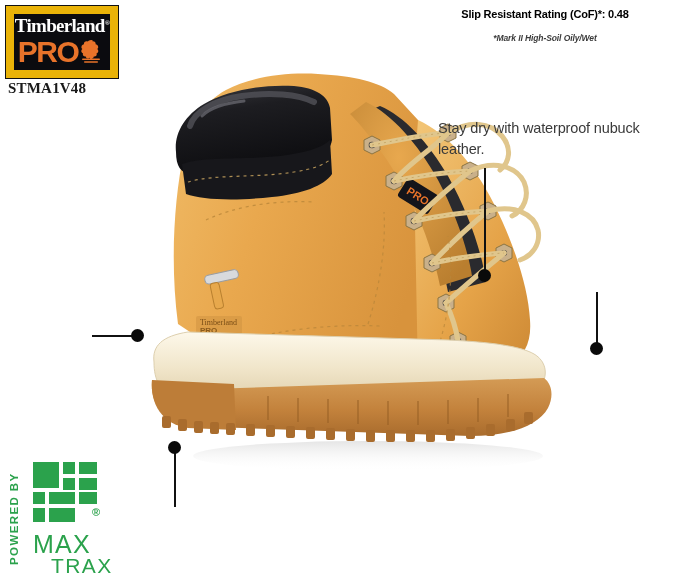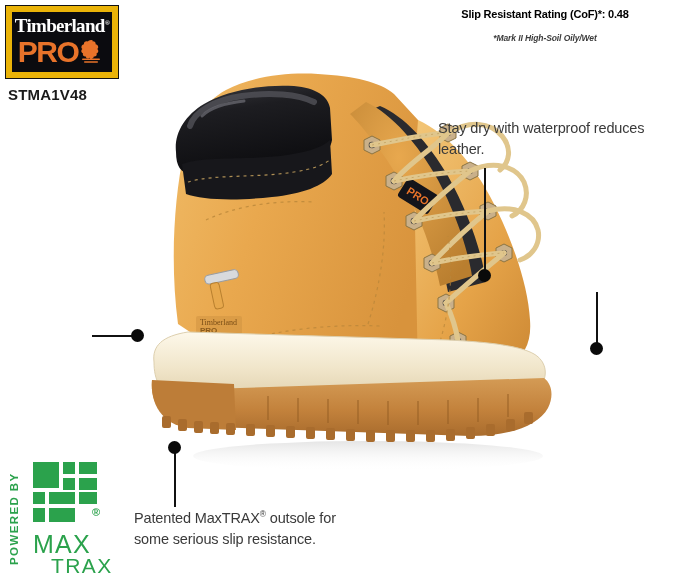--- a/index.html
+++ b/index.html
@@ -13,21 +13,21 @@
     position: relative;
     width: 695px; height: 577px;
     background: #ffffff;
   }
 
   
   .brand-logo {
     position: absolute; left: 6px; top: 6px;
     width: 112px; height: 72px;
     background: #0b0b0f;
-    border: 6px solid #eab308;
+    border: 8px solid #eab308;
     outline: 1px solid #111;
     display: flex; flex-direction: column;
     align-items: center; justify-content: center;
     padding: 3px 4px;
   }
   .brand-word {
     color: #ffffff;
     font-family: "Liberation Serif", serif;
     font-weight: bold;
     font-size: 19px;
@@ -44,23 +44,23 @@
   .brand-pro {
     color: #e8732a;
     font-family: "Liberation Sans", sans-serif;
     font-weight: bold;
     font-size: 30px;
     line-height: 0.82;
     letter-spacing: -1.5px;
   }
   .brand-tree { margin-left: -2px; margin-bottom: -1px; }
   .sku {
-    position: absolute; left: 8px; top: 86px;
+    position: absolute; left: 8px; top: 80px;
     font-size: 15px; font-weight: bold;
-    color: #1a1a1a; letter-spacing: 0.2px;
+    color: #1a1a1a; letter-spacing: 0.2px; font-family: Liberation Serif, serif;
   }
 
   
   .header-block {
     position: absolute; left: 400px; top: 8px; width: 290px;
     text-align: center;
   }
   .header-title {
     font-size: 11px; font-weight: bold; color: #000000;
     letter-spacing: -0.2px; line-height: 1.15; white-space: nowrap;
@@ -402,31 +402,30 @@
         <line x1="240" y1="376" x2="240" y2="400"></line>
         <line x1="270" y1="377" x2="270" y2="401"></line>
         <line x1="300" y1="377" x2="300" y2="401"></line>
         <line x1="330" y1="376" x2="330" y2="400"></line>
         <line x1="360" y1="374" x2="360" y2="398"></line>
         <line x1="390" y1="370" x2="390" y2="393"></line>
       </g>
     </svg>
   </div>
 
-  <div class="callout co-waterproof">Stay dry with waterproof reduces leather.</div>
+  <div class="callout co-waterproof">Stay dry with waterproof nubuck leather.</div>
   <div class="lead-v" id="lead-waterproof"></div>
   <div class="dot" id="dot-waterproof"></div>
 
   <div class="lead-v" id="lead-softtoe"></div>
   <div class="dot" id="dot-softtoe"></div>
 
   <div class="lead-h" id="lead-comfort"></div>
   <div class="dot" id="dot-comfort"></div>
 
-  <div class="callout co-maxtrax"><span>Patented MaxTRAX</span><span class="reg">®</span><span> outsole for some serious slip resistance.</span></div>
   <div class="lead-v" id="lead-maxtrax"></div>
   <div class="dot" id="dot-maxtrax"></div>
 
   <div class="maxtrax-badge">
     <div class="powered-by">POWERED BY</div>
     <div class="badge-rule"></div>
     <div class="badge-right">
       <div class="mt-mark">
 
         <i style="left:0px;  top:0px;  width:26px; height:26px;"></i>

